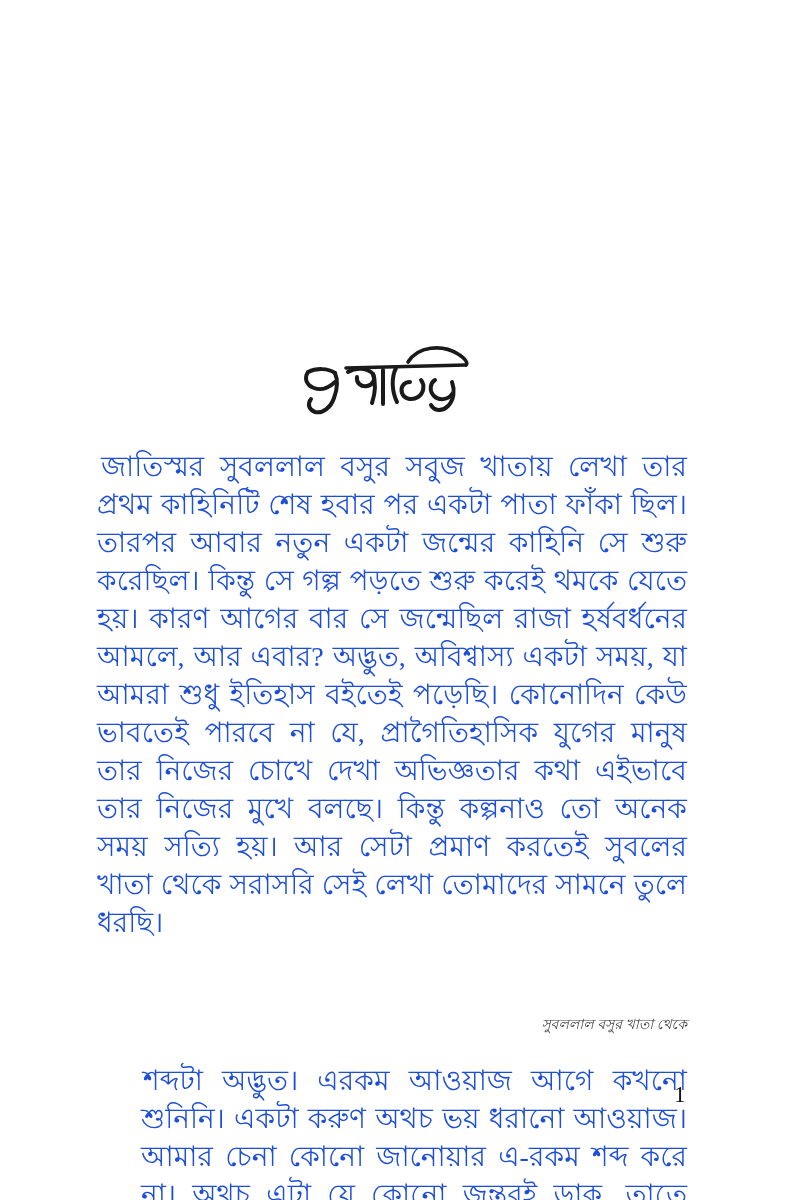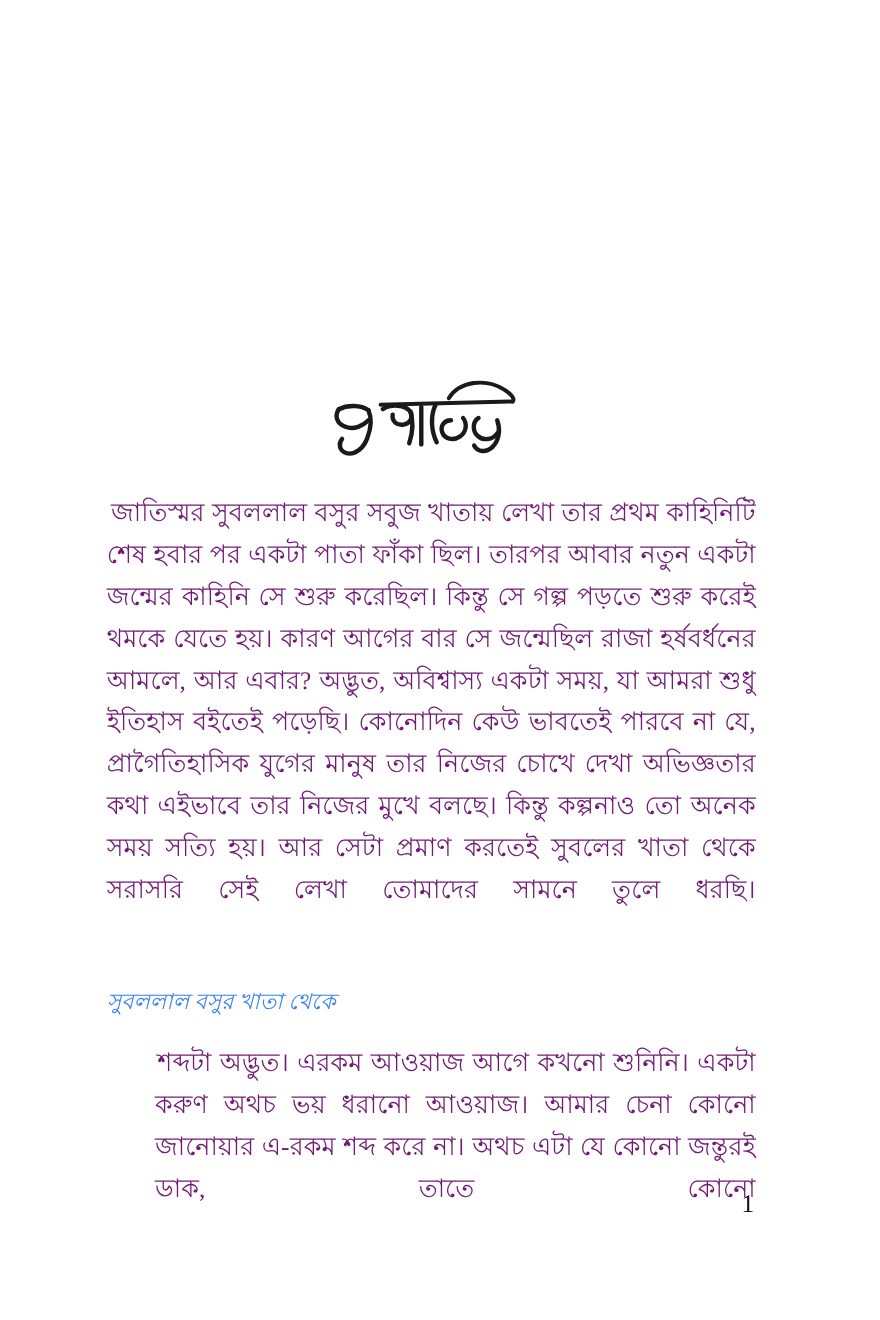--- a/index.html
+++ b/index.html
@@ -64,47 +64,47 @@
     position: absolute;
     left: 97px;
     top: 448px;
     width: 590px;
   }
 
   .para {
     margin: 0;
     text-align: justify;
     text-justify: inter-word;
-    font-size: 23px;
+    font-size: 28px;
     line-height: 38px;
     letter-spacing: 0.1px;
     word-spacing: 0.5px;
-    color: #701a75;
+    color: #1d4ed8;
     hyphens: none;
   }
 
   .para.first {
     text-indent: 4px;
   }
 
   .para::after {
     content: "";
     display: inline-block;
     width: 100%;
   }
 
   .attribution {
     margin: 0;
     padding-top: 26px;
     padding-bottom: 18px;
-    text-align: left;
-    font-size: 20px;
+    text-align: right;
+    font-size: 14px;
     line-height: 38px;
     font-style: italic;
-    color: #3b82f6;
+    color: #404040;
   }
 
   .para.second {
     text-indent: 2px;
     margin-left: 44px;
   }
 
   
   .para.second::after {
     content: "";

